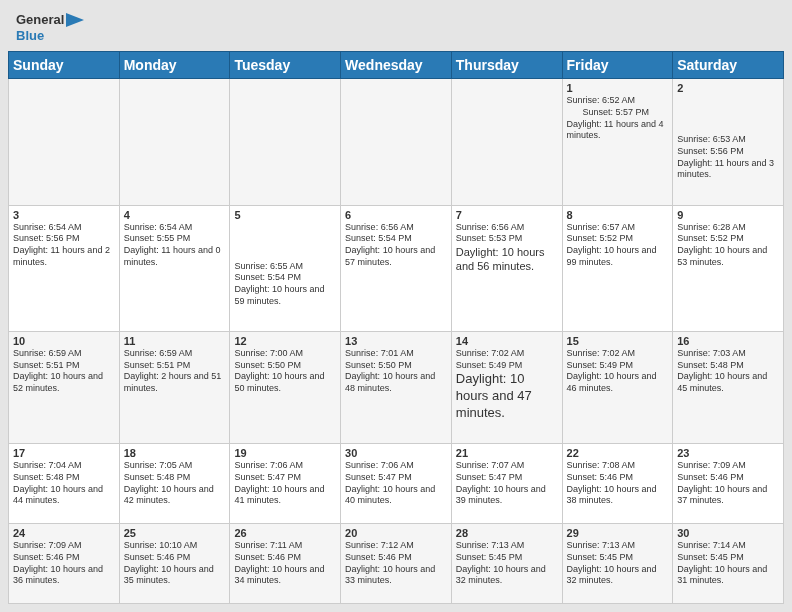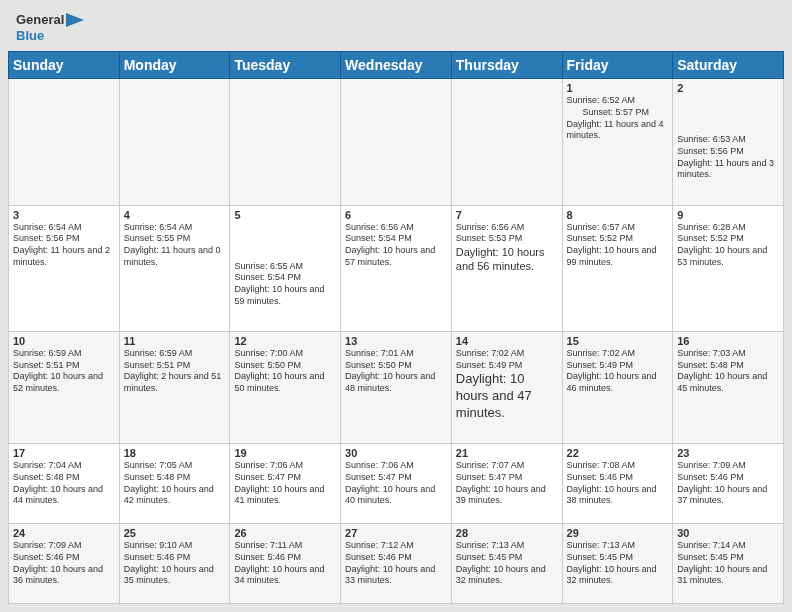--- a/index.html
+++ b/index.html
@@ -274,32 +274,32 @@
           </tr>
           <tr>
             <td>
               <span class="day-num">24</span>
               <div style="font-size: 9px; line-height: 1.3;">Sunrise: 7:09 AM</div>
               <div style="font-size: 9px; line-height: 1.3;">Sunset: 5:46 PM</div>
               <div style="font-size: 9px; line-height: 1.3;">Daylight: 10 hours and 36 minutes.</div>
             </td>
             <td>
               <span class="day-num">25</span>
-              <div style="font-size: 9px; line-height: 1.3;">Sunrise: 9:10 AM</div>
+              <div style="font-size: 9px; line-height: 1.3;">Sunrise: 10:10 AM</div>
               <div style="font-size: 9px; line-height: 1.3;">Sunset: 5:46 PM</div>
               <div style="font-size: 9px; line-height: 1.3;">Daylight: 10 hours and 35 minutes.</div>
             </td>
             <td>
               <span class="day-num">26</span>
               <div style="font-size: 9px; line-height: 1.3;">Sunrise: 7:11 AM</div>
               <div style="font-size: 9px; line-height: 1.3;">Sunset: 5:46 PM</div>
               <div style="font-size: 9px; line-height: 1.3;">Daylight: 10 hours and 34 minutes.</div>
             </td>
             <td>
-              <span class="day-num">27</span>
+              <span class="day-num">20</span>
               <div style="font-size: 9px; line-height: 1.3;">Sunrise: 7:12 AM</div>
               <div style="font-size: 9px; line-height: 1.3;">Sunset: 5:46 PM</div>
               <div style="font-size: 9px; line-height: 1.3;">Daylight: 10 hours and 33 minutes.</div>
             </td>
             <td>
               <span class="day-num">28</span>
               <div style="font-size: 9px; line-height: 1.3;">Sunrise: 7:13 AM</div>
               <div style="font-size: 9px; line-height: 1.3;">Sunset: 5:45 PM</div>
               <div style="font-size: 9px; line-height: 1.3;">Daylight: 10 hours and 32 minutes.</div>
             </td>

